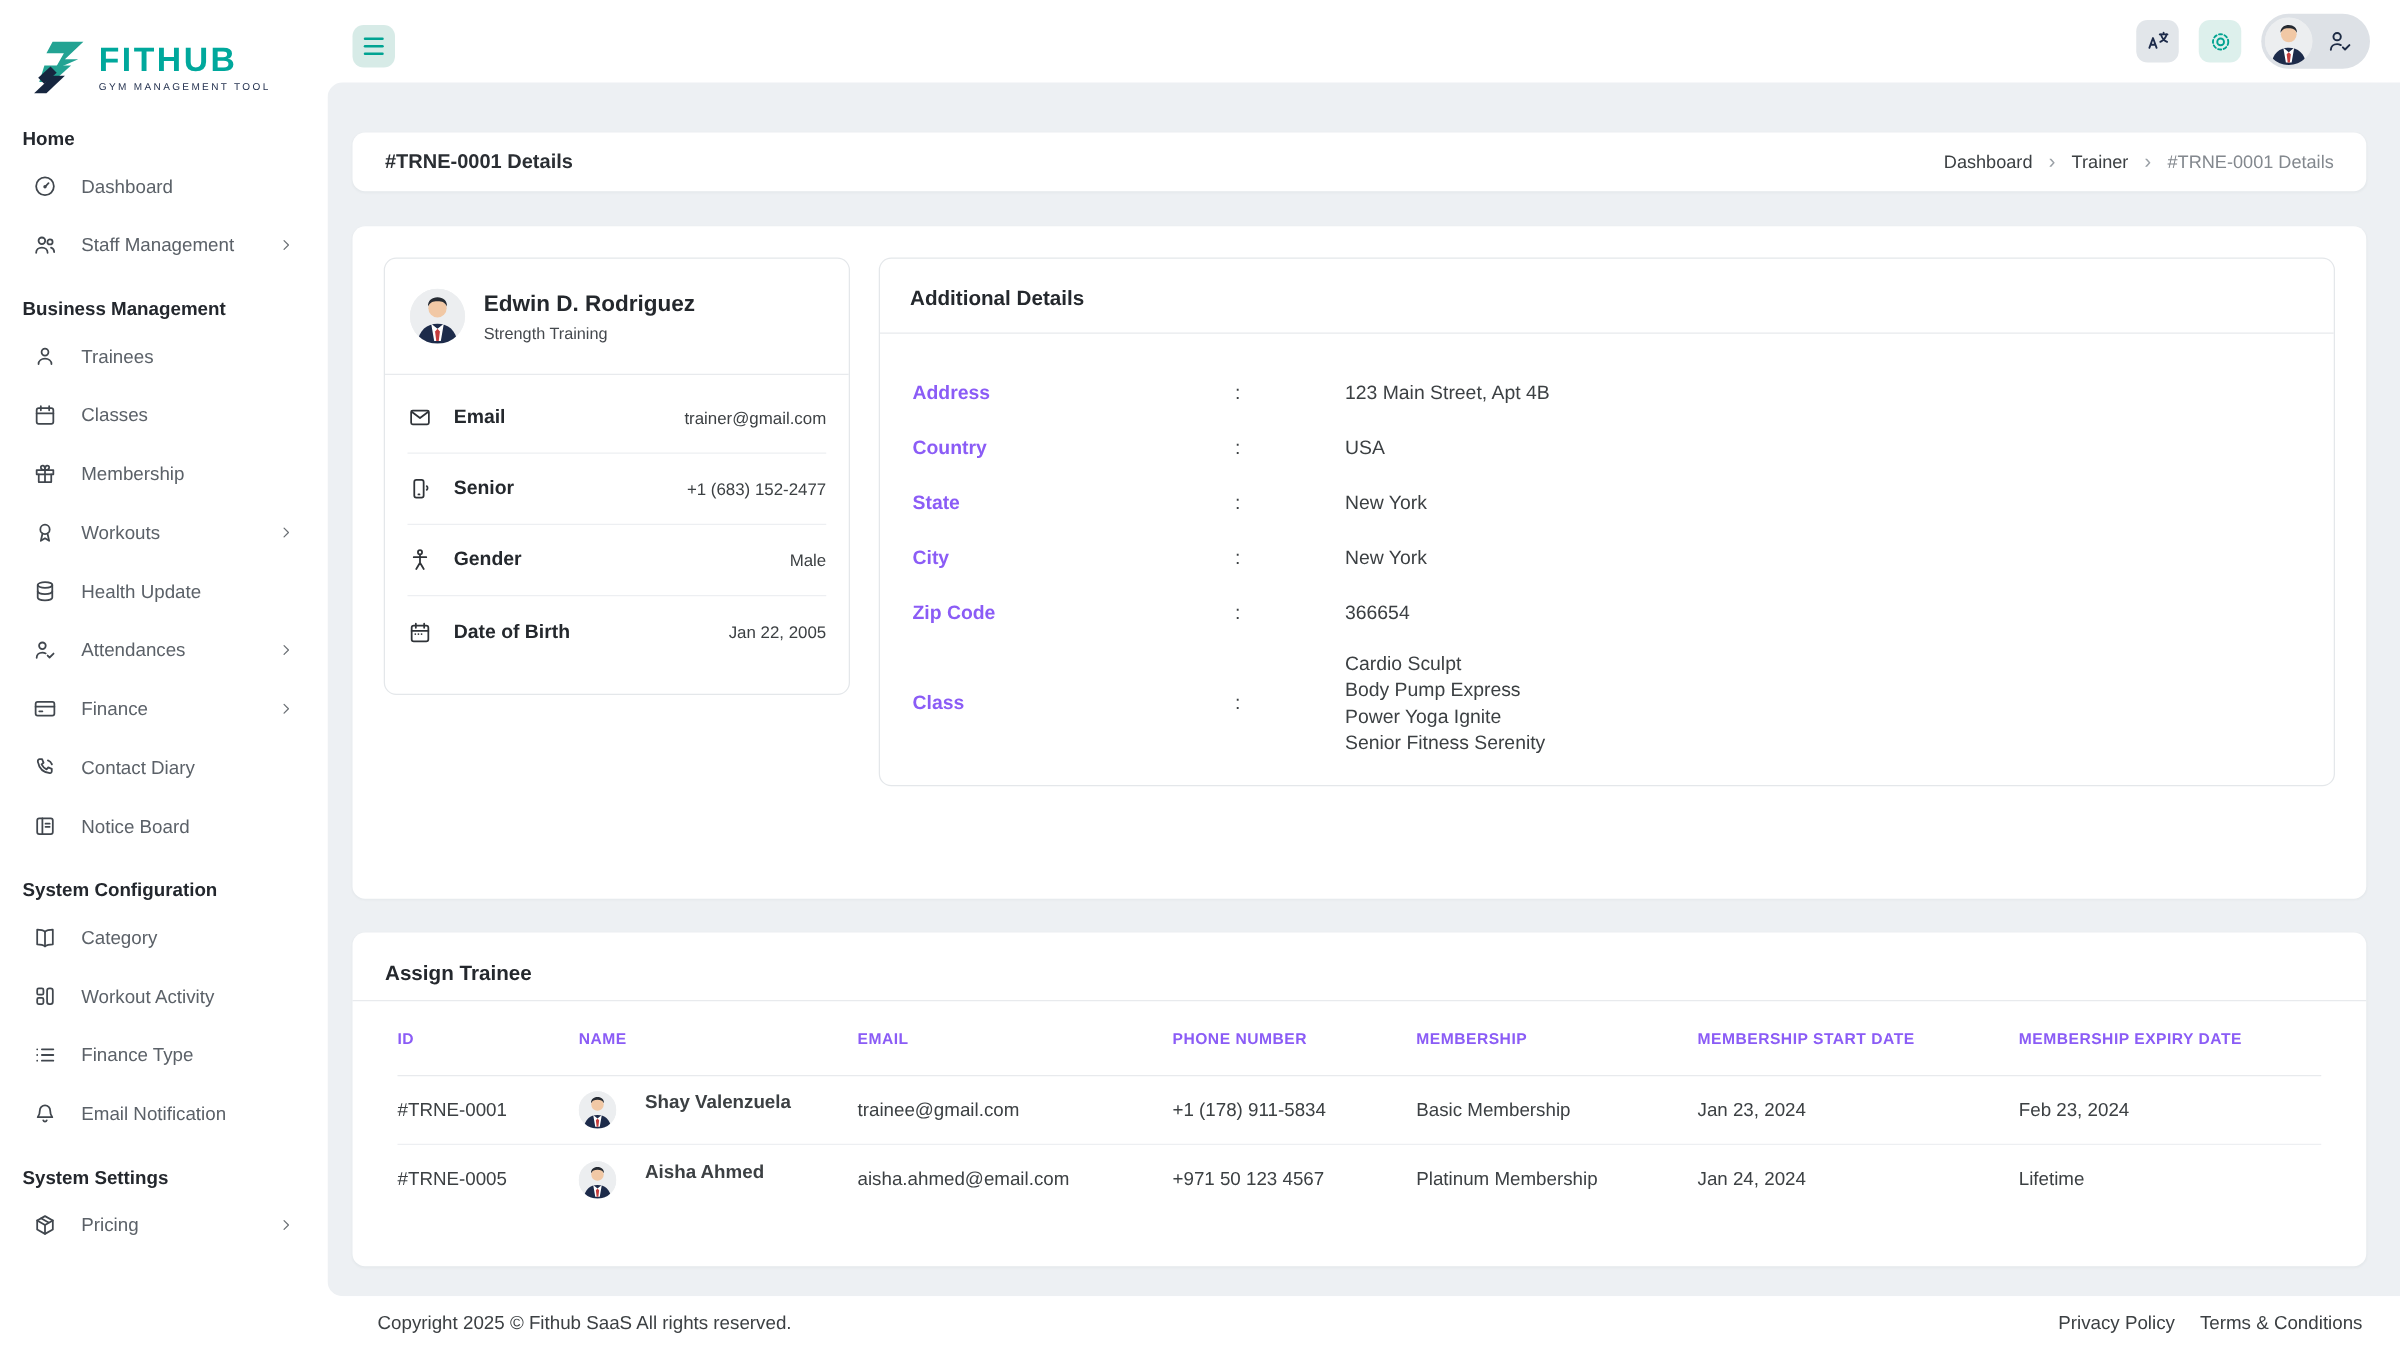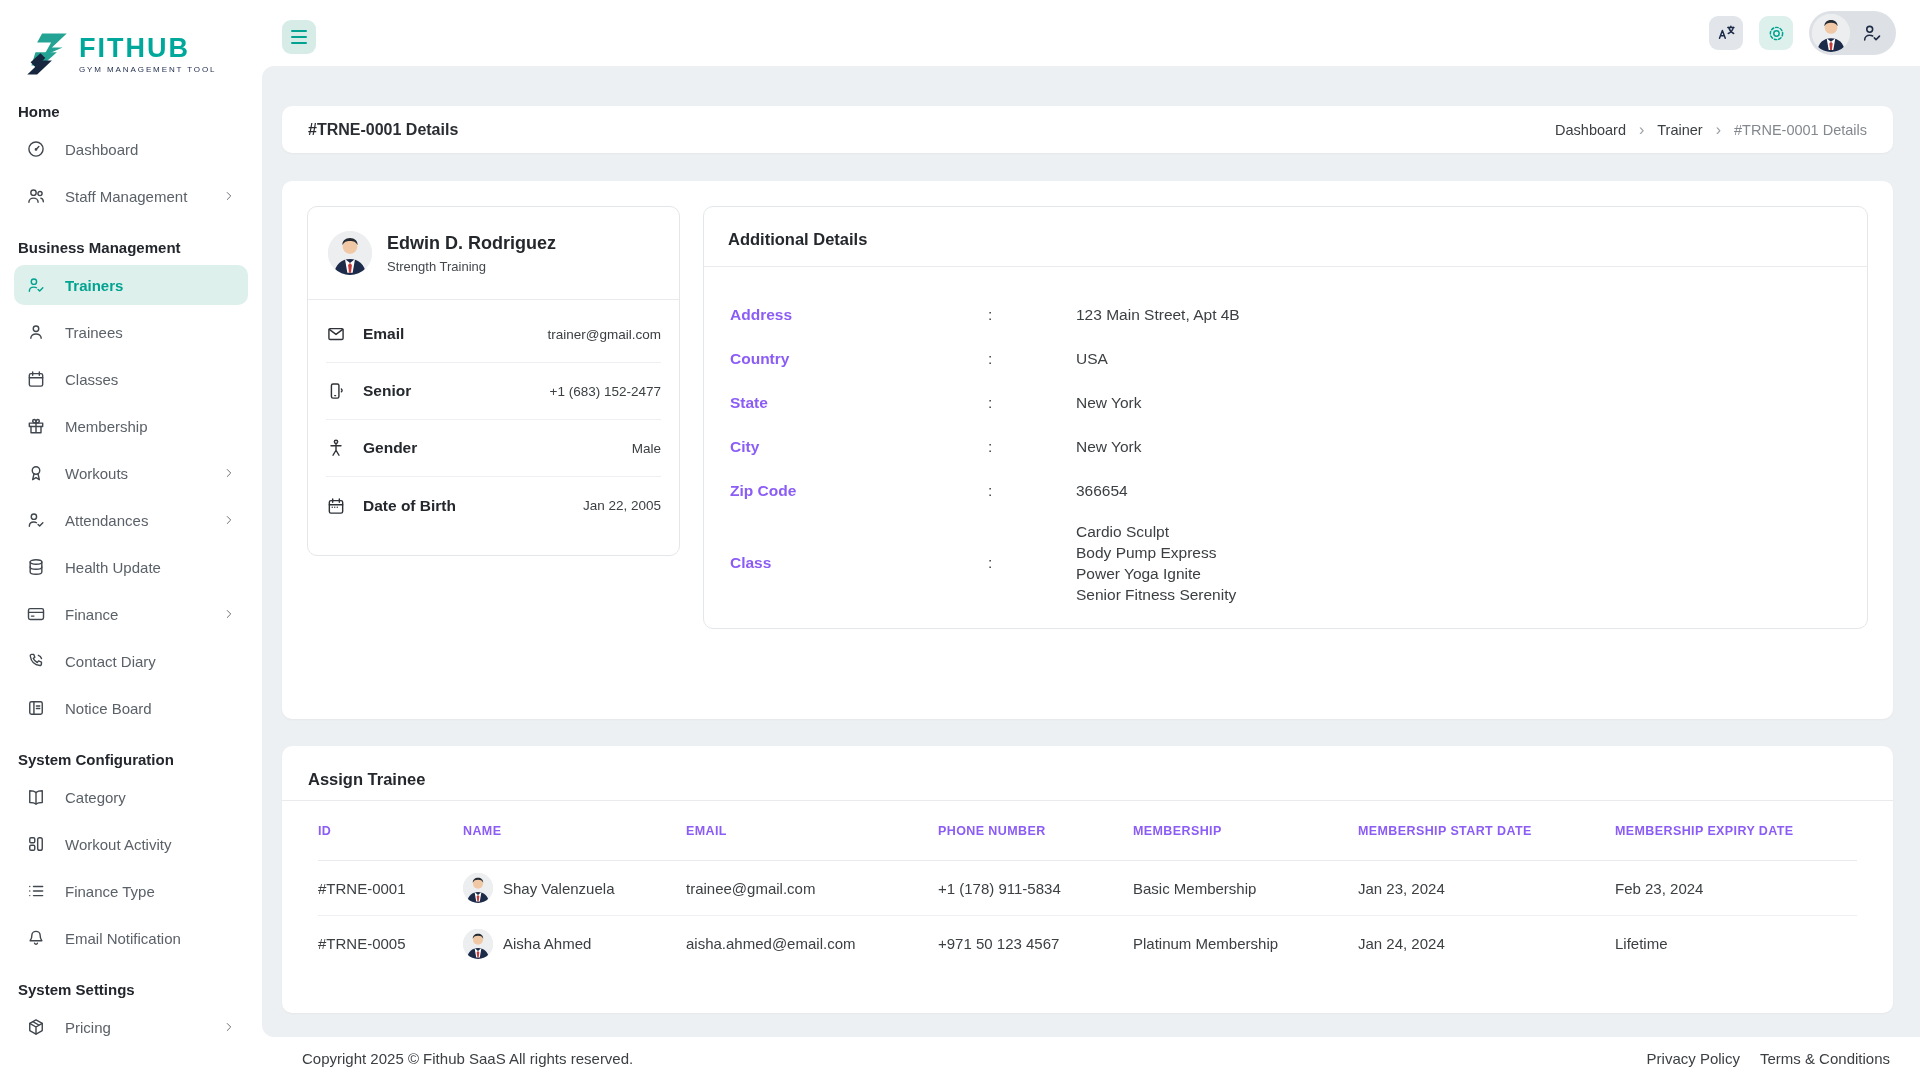--- a/index.html
+++ b/index.html
@@ -80,21 +80,21 @@
 
   .assign-card { height:267px; }
   .assign-head { height:55px; padding:24px 26px 0; font-size:16.5px; font-weight:700; color:#24282d;
     border-bottom:1px solid #e8eaed; }
   .table { padding:0 36px; }
   .t-grid { display:grid; grid-template-columns:145px 223px 252px 195px 225px 257px 1fr; align-items:center; }
   .t-head { height:60px; border-bottom:1px solid #e8eaed; font-size:12.5px; font-weight:700;
     color:#8b5cf6; letter-spacing:.4px; text-transform:uppercase; }
   .t-row { height:55px; border-bottom:1px solid #edeff2; font-size:15px; color:#3c4043; }
   .t-row:last-child { border-bottom:none; }
-  .name-cell { display:flex; align-items:center; gap:10px; }
+  .name-cell { display:flex; gap:23px;font-weight:bold; }
 
   
   .footer { position:absolute; left:262px; bottom:0; right:0; height:43px; background:#fff;
     display:flex; align-items:center; justify-content:space-between; padding:0 30px 0 40px;
     font-size:15px; color:#3c4043; }
   .footer-links { display:flex; gap:20px; }
   .footer-links span { cursor:pointer; }
 </style>
 </head>
 <body>
@@ -138,96 +138,86 @@
       <span>Staff Management</span>
       <span class="chev">
           <svg class="icon" viewBox="0 0 24 24">
             <path d="M9 6l6 6-6 6"></path>
           </svg>
         </span>
     </div>
 
     <div class="section-title">Business Management</div>
 
-    <div class="nav-item active">
+    <div class="nav-item">
+      <span class="ni">
+          <svg class="icon" viewBox="0 0 24 24">
+            <circle cx="12" cy="8" r="3.3"></circle>
+            <path d="M5.8 19.5c0-3.2 2.8-5.2 6.2-5.2s6.2 2 6.2 5.2"></path>
+          </svg>
+        </span>
+      <span>Trainees</span>
+    </div>
+    <div class="nav-item">
+      <span class="ni">
+          <svg class="icon" viewBox="0 0 24 24">
+            <rect x="4" y="5.5" width="16" height="15" rx="2"></rect>
+            <path d="M8 3.5v4M16 3.5v4M4 10.5h16"></path>
+          </svg>
+        </span>
+      <span>Classes</span>
+    </div>
+    <div class="nav-item">
+      <span class="ni">
+          <svg class="icon" viewBox="0 0 24 24">
+            <rect x="4" y="8.5" width="16" height="4"></rect>
+            <path d="M6 12.5V20h12v-7.5M12 8.5V20"></path>
+            <path d="M12 8.5c-1.6 0-4-.5-4-2.4 0-1.1.9-1.9 1.9-1.9 1.8 0 2.1 2.3 2.1 4.3zm0 0c1.6 0 4-.5 4-2.4 0-1.1-.9-1.9-1.9-1.9-1.8 0-2.1 2.3-2.1 4.3z"></path>
+          </svg>
+        </span>
+      <span>Membership</span>
+    </div>
+    <div class="nav-item">
+      <span class="ni">
+          <svg class="icon" viewBox="0 0 24 24">
+            <circle cx="12" cy="9" r="4.5"></circle>
+            <path d="M9.6 12.9L8 20l4-2.4 4 2.4-1.6-7.1"></path>
+          </svg>
+        </span>
+      <span>Workouts</span>
+      <span class="chev">
+          <svg class="icon" viewBox="0 0 24 24">
+            <path d="M9 6l6 6-6 6"></path>
+          </svg>
+        </span>
+    </div>
+    <div class="nav-item">
+      <span class="ni">
+          <svg class="icon" viewBox="0 0 24 24">
+            <ellipse cx="12" cy="6" rx="7" ry="2.7"></ellipse>
+            <path d="M5 6v12c0 1.5 3.1 2.7 7 2.7s7-1.2 7-2.7V6"></path>
+            <path d="M5 12c0 1.5 3.1 2.7 7 2.7s7-1.2 7-2.7"></path>
+          </svg>
+        </span>
+      <span>Health Update</span>
+    </div>
+    <div class="nav-item">
       <span class="ni">
           <svg class="icon" viewBox="0 0 24 24">
             <circle cx="9.5" cy="8" r="3.2"></circle>
             <path d="M4 19.5c0-3 2.4-5 5.5-5 1.2 0 2.3.3 3.2.8"></path>
             <path d="M14.5 17.3l1.9 1.9 3.8-3.8"></path>
           </svg>
         </span>
-      <span>Trainers</span>
-    </div>
-    <div class="nav-item">
-      <span class="ni">
-          <svg class="icon" viewBox="0 0 24 24">
-            <circle cx="12" cy="8" r="3.3"></circle>
-            <path d="M5.8 19.5c0-3.2 2.8-5.2 6.2-5.2s6.2 2 6.2 5.2"></path>
-          </svg>
-        </span>
-      <span>Trainees</span>
-    </div>
-    <div class="nav-item">
-      <span class="ni">
-          <svg class="icon" viewBox="0 0 24 24">
-            <rect x="4" y="5.5" width="16" height="15" rx="2"></rect>
-            <path d="M8 3.5v4M16 3.5v4M4 10.5h16"></path>
-          </svg>
-        </span>
-      <span>Classes</span>
-    </div>
-    <div class="nav-item">
-      <span class="ni">
-          <svg class="icon" viewBox="0 0 24 24">
-            <rect x="4" y="8.5" width="16" height="4"></rect>
-            <path d="M6 12.5V20h12v-7.5M12 8.5V20"></path>
-            <path d="M12 8.5c-1.6 0-4-.5-4-2.4 0-1.1.9-1.9 1.9-1.9 1.8 0 2.1 2.3 2.1 4.3zm0 0c1.6 0 4-.5 4-2.4 0-1.1-.9-1.9-1.9-1.9-1.8 0-2.1 2.3-2.1 4.3z"></path>
-          </svg>
-        </span>
-      <span>Membership</span>
-    </div>
-    <div class="nav-item">
-      <span class="ni">
-          <svg class="icon" viewBox="0 0 24 24">
-            <circle cx="12" cy="9" r="4.5"></circle>
-            <path d="M9.6 12.9L8 20l4-2.4 4 2.4-1.6-7.1"></path>
-          </svg>
-        </span>
-      <span>Workouts</span>
-      <span class="chev">
-          <svg class="icon" viewBox="0 0 24 24">
-            <path d="M9 6l6 6-6 6"></path>
-          </svg>
-        </span>
-    </div>
-    <div class="nav-item">
-      <span class="ni">
-          <svg class="icon" viewBox="0 0 24 24">
-            <circle cx="9.5" cy="8" r="3.2"></circle>
-            <path d="M4 19.5c0-3 2.4-5 5.5-5 1.2 0 2.3.3 3.2.8"></path>
-            <path d="M14.5 17.3l1.9 1.9 3.8-3.8"></path>
-          </svg>
-        </span>
       <span>Attendances</span>
       <span class="chev">
           <svg class="icon" viewBox="0 0 24 24">
             <path d="M9 6l6 6-6 6"></path>
           </svg>
         </span>
-    </div>
-    <div class="nav-item">
-      <span class="ni">
-          <svg class="icon" viewBox="0 0 24 24">
-            <ellipse cx="12" cy="6" rx="7" ry="2.7"></ellipse>
-            <path d="M5 6v12c0 1.5 3.1 2.7 7 2.7s7-1.2 7-2.7V6"></path>
-            <path d="M5 12c0 1.5 3.1 2.7 7 2.7s7-1.2 7-2.7"></path>
-          </svg>
-        </span>
-      <span>Health Update</span>
     </div>
     <div class="nav-item">
       <span class="ni">
           <svg class="icon" viewBox="0 0 24 24">
             <rect x="3" y="5.5" width="18" height="13" rx="2"></rect>
             <path d="M3 10h18M6.5 14.5h3"></path>
           </svg>
         </span>
       <span>Finance</span>
       <span class="chev">

